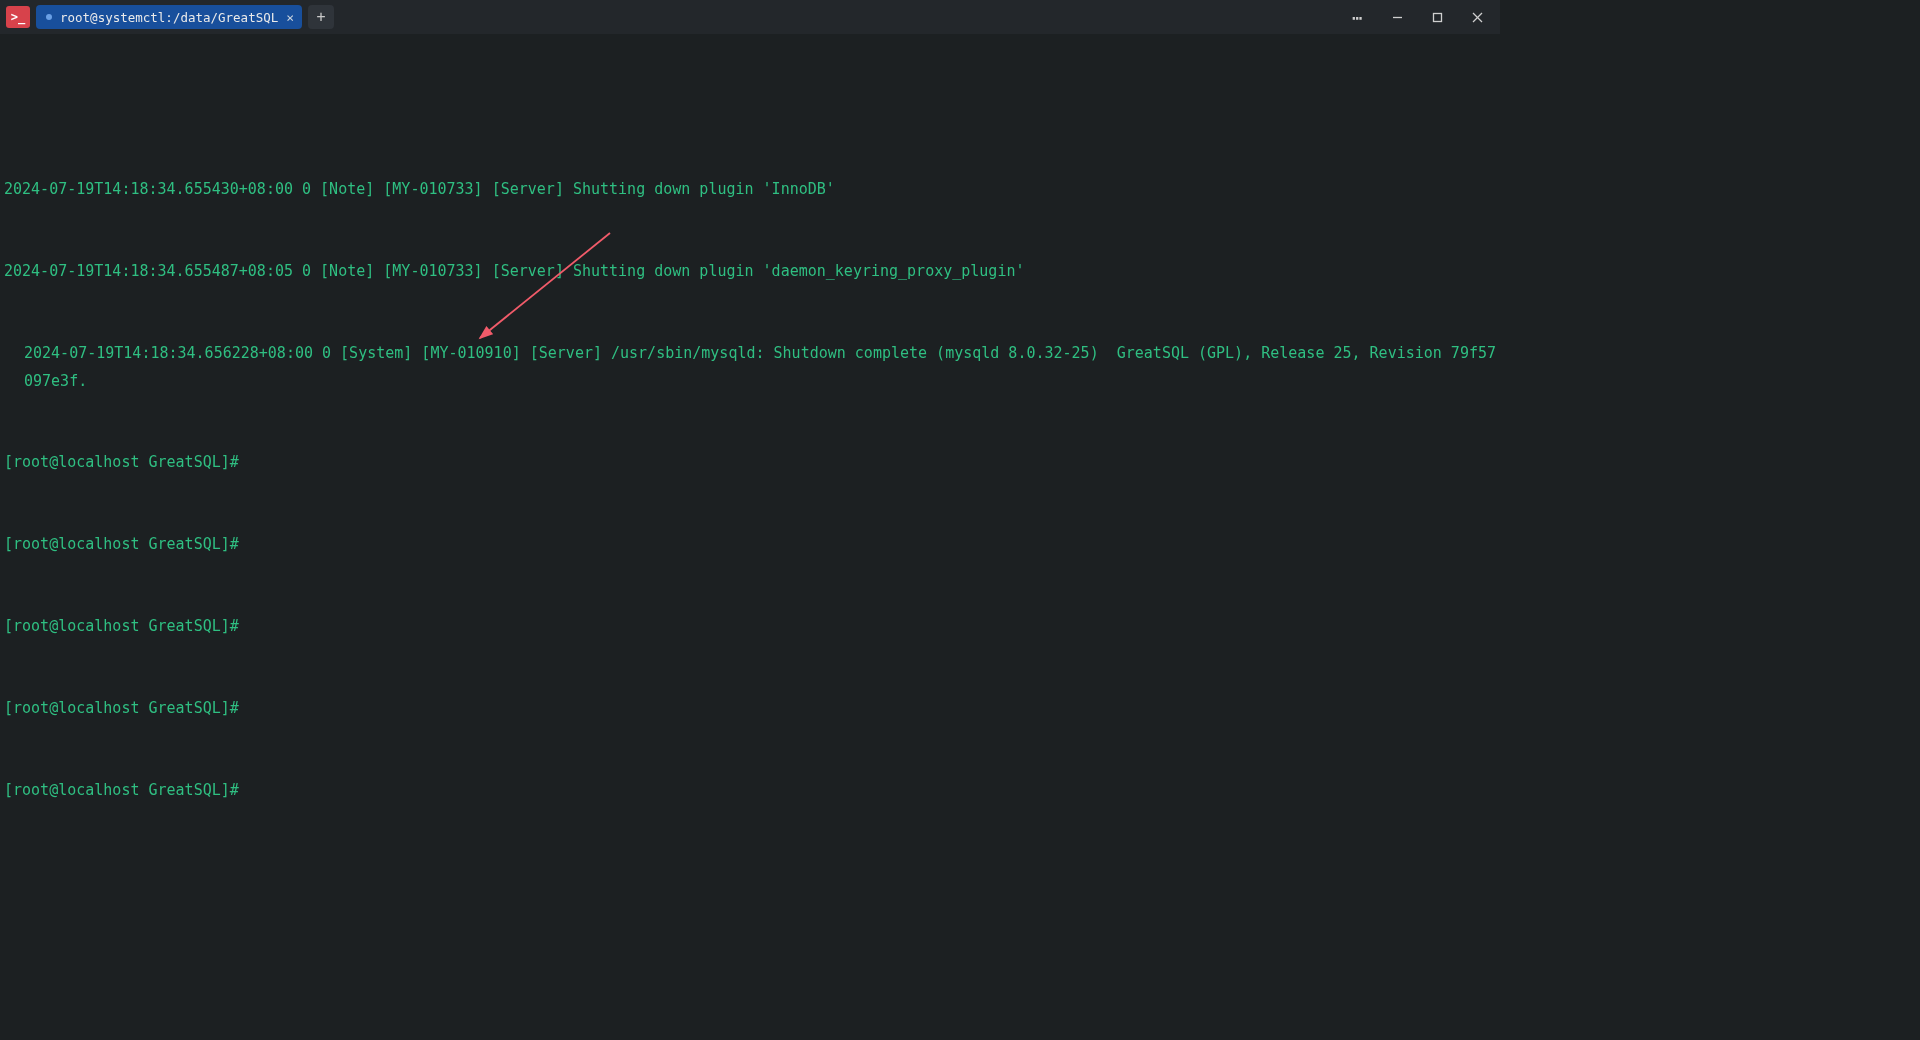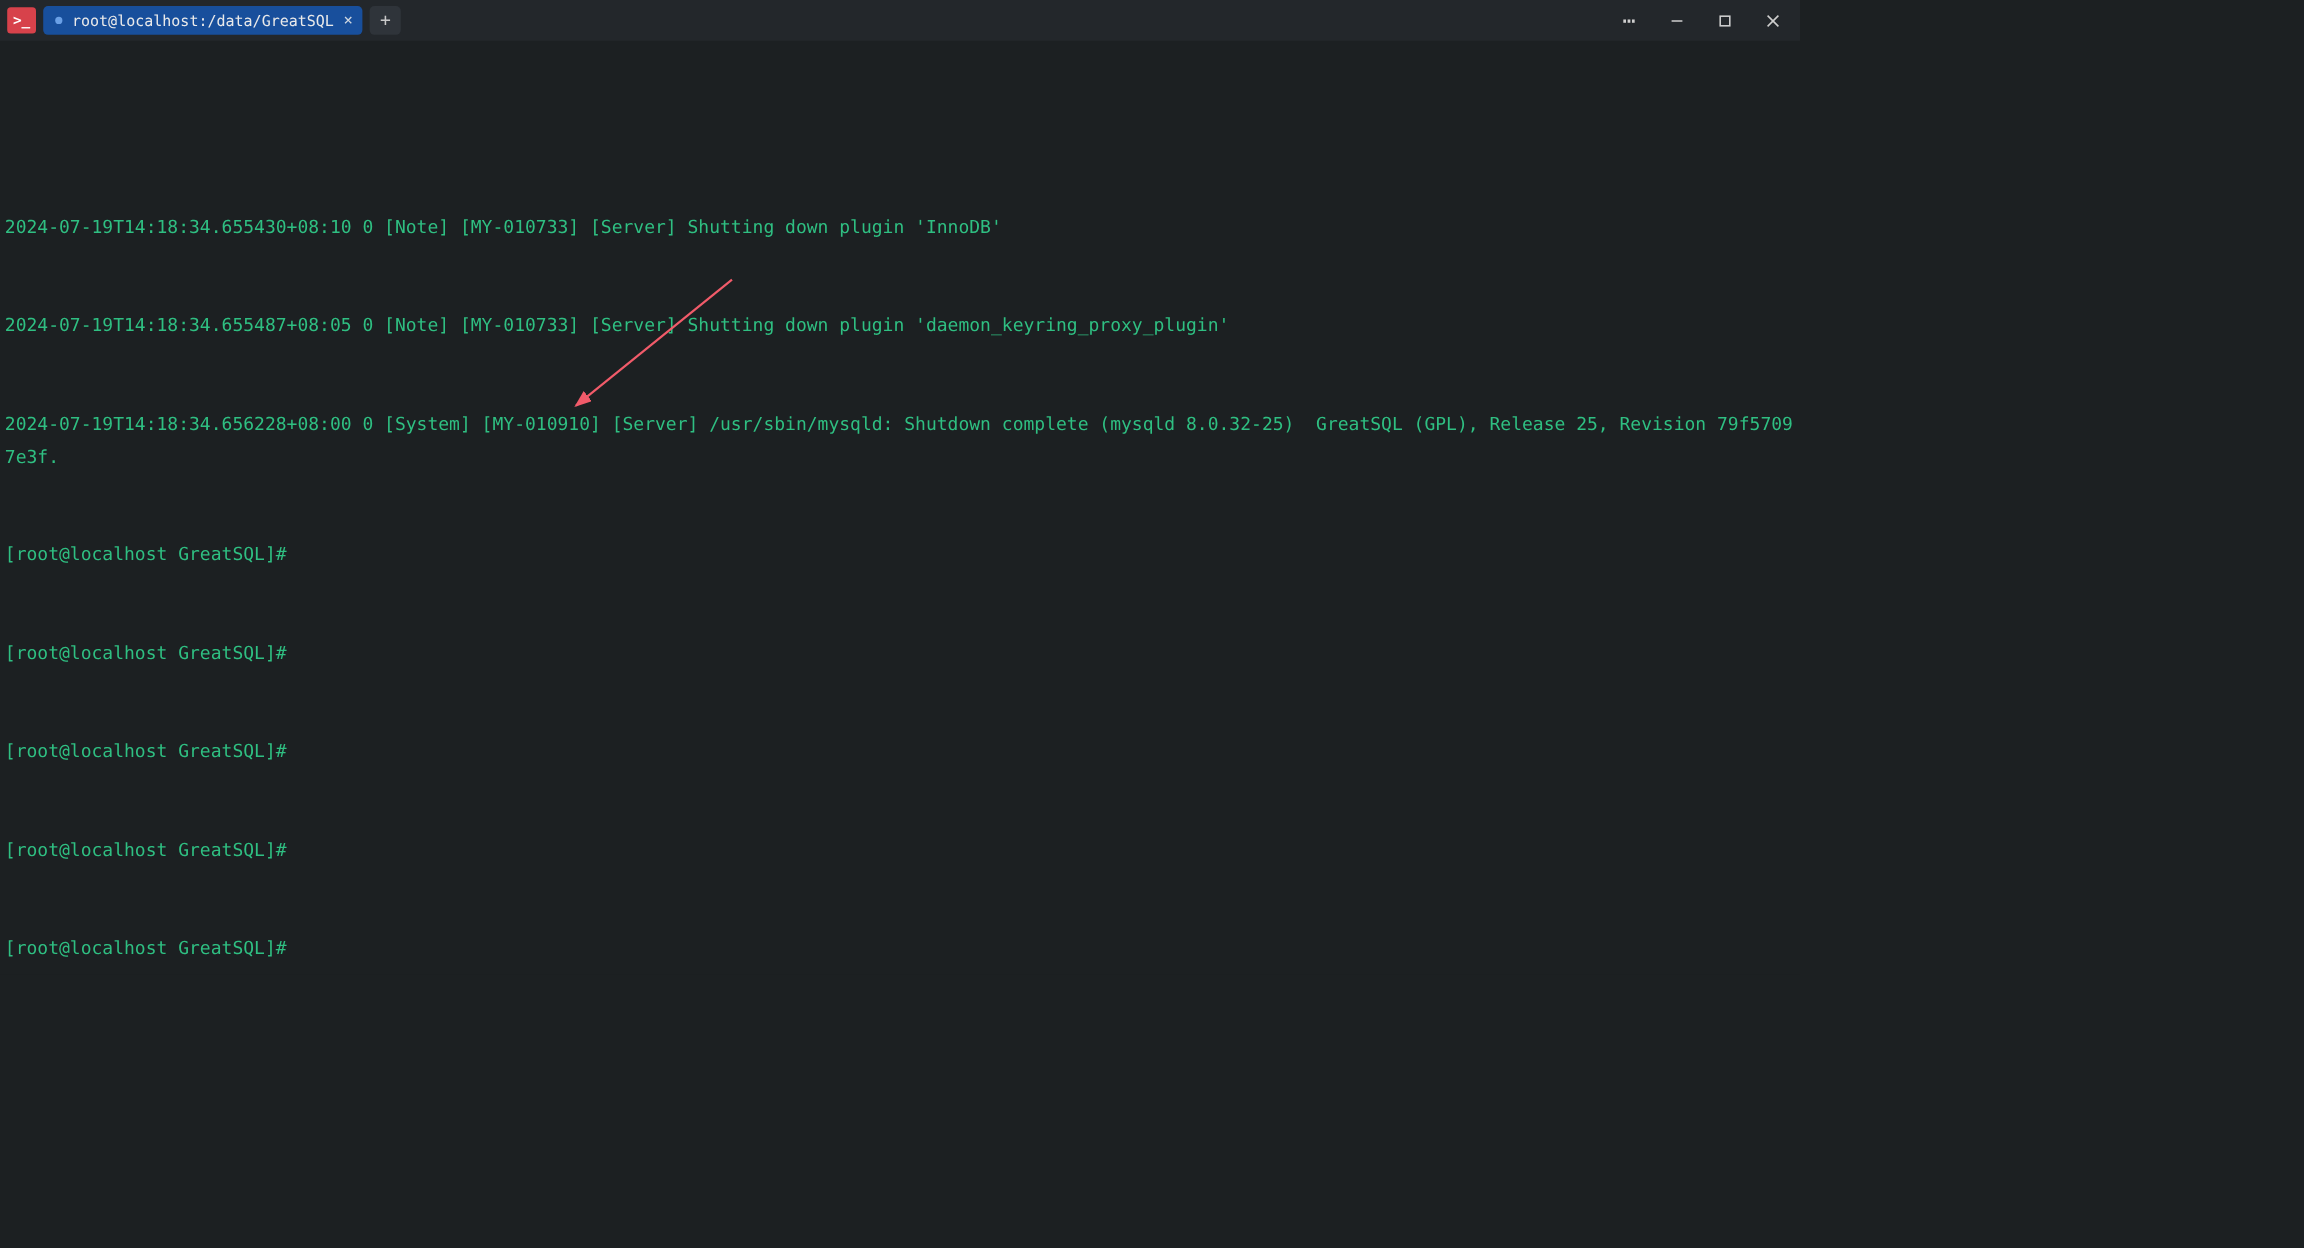--- a/index.html
+++ b/index.html
@@ -75,21 +75,21 @@
 </style>
 </head>
 <body>
 
 <div class="titlebar">
   <div class="app-icon">
     <span>&gt;_</span>
   </div>
   <div class="tab">
     <span class="dot"></span>
-    <span>root@localhost:/data/GreatSQL</span>
+    <span>root@systemctl:/data/GreatSQL</span>
     <span class="close">×</span>
   </div>
   <div class="newtab">+</div>
   <div class="titlebar-spacer"></div>
   <div class="win-btn menu-btn">⋯</div>
   <div class="win-btn">
     <svg width="11" height="11">
         <line x1="1" y1="5.5" x2="10" y2="5.5" stroke="#cfcfcf" stroke-width="1.3"></line>
       </svg>
   </div>
@@ -110,23 +110,23 @@
   
   <svg class="arrow-svg" width="160" height="130">
     <defs>
       <marker id="ah" markerWidth="10" markerHeight="10" refX="7" refY="3" orient="auto">
         <path d="M0,0 L8,3 L0,6 Z" fill="#f15b6a"></path>
       </marker>
     </defs>
     <line x1="140" y1="5" x2="10" y2="110" stroke="#f15b6a" stroke-width="1.8" marker-end="url(#ah)"></line>
   </svg>
 
-  <div><span class="g">2024-07-19T14:18:34.655430+08:10 0 [Note] [MY-010733] [Server] Shutting down plugin 'InnoDB'</span></div>
+  <div><span class="g">2024-07-19T14:18:34.655430+08:00 0 [Note] [MY-010733] [Server] Shutting down plugin 'InnoDB'</span></div>
   <div><span class="g">2024-07-19T14:18:34.655487+08:05 0 [Note] [MY-010733] [Server] Shutting down plugin 'daemon_keyring_proxy_plugin'</span></div>
-  <div style="white-space:pre-wrap;word-break:break-all;height:auto;"><span class="g">2024-07-19T14:18:34.656228+08:00 0 [System] [MY-010910] [Server] /usr/sbin/mysqld: Shutdown complete (mysqld 8.0.32-25)  GreatSQL (GPL), Release 25, Revision 79f57097e3f.</span></div>
+  <div style="white-space:pre-wrap;word-break:break-all;height:auto;margin-left:20px;"><span class="g">2024-07-19T14:18:34.656228+08:00 0 [System] [MY-010910] [Server] /usr/sbin/mysqld: Shutdown complete (mysqld 8.0.32-25)  GreatSQL (GPL), Release 25, Revision 79f57097e3f.</span></div>
   <div><span class="g">[root@localhost GreatSQL]#</span></div>
   <div><span class="g">[root@localhost GreatSQL]#</span></div>
   <div><span class="g">[root@localhost GreatSQL]#</span></div>
   <div><span class="g">[root@localhost GreatSQL]#</span></div>
   <div><span class="g">[root@localhost GreatSQL]#</span></div>
   <div><span class="g">[root@localhost GreatSQL]#</span></div>
   <div><span class="g">[root@localhost GreatSQL]#</span><span class="g"> systemctl status mysqld.service</span></div>
   
   
   

